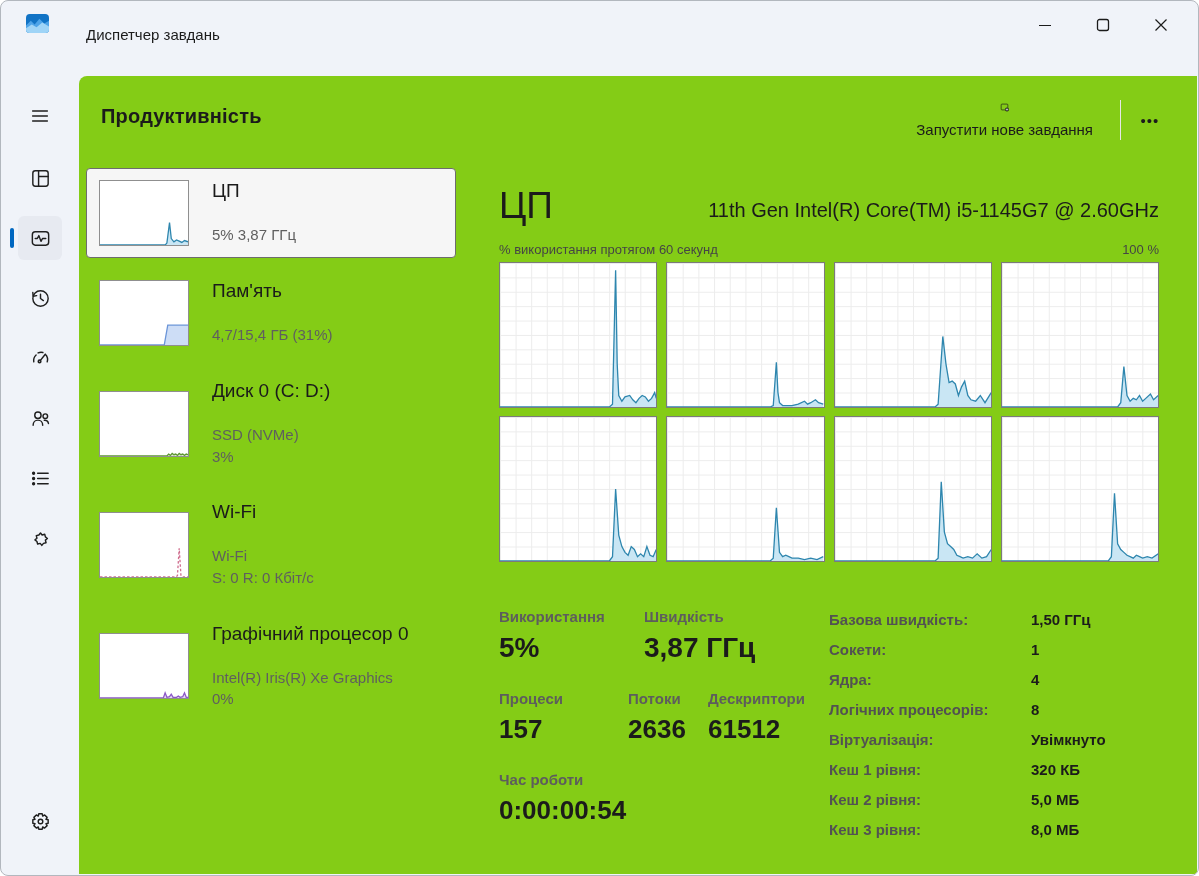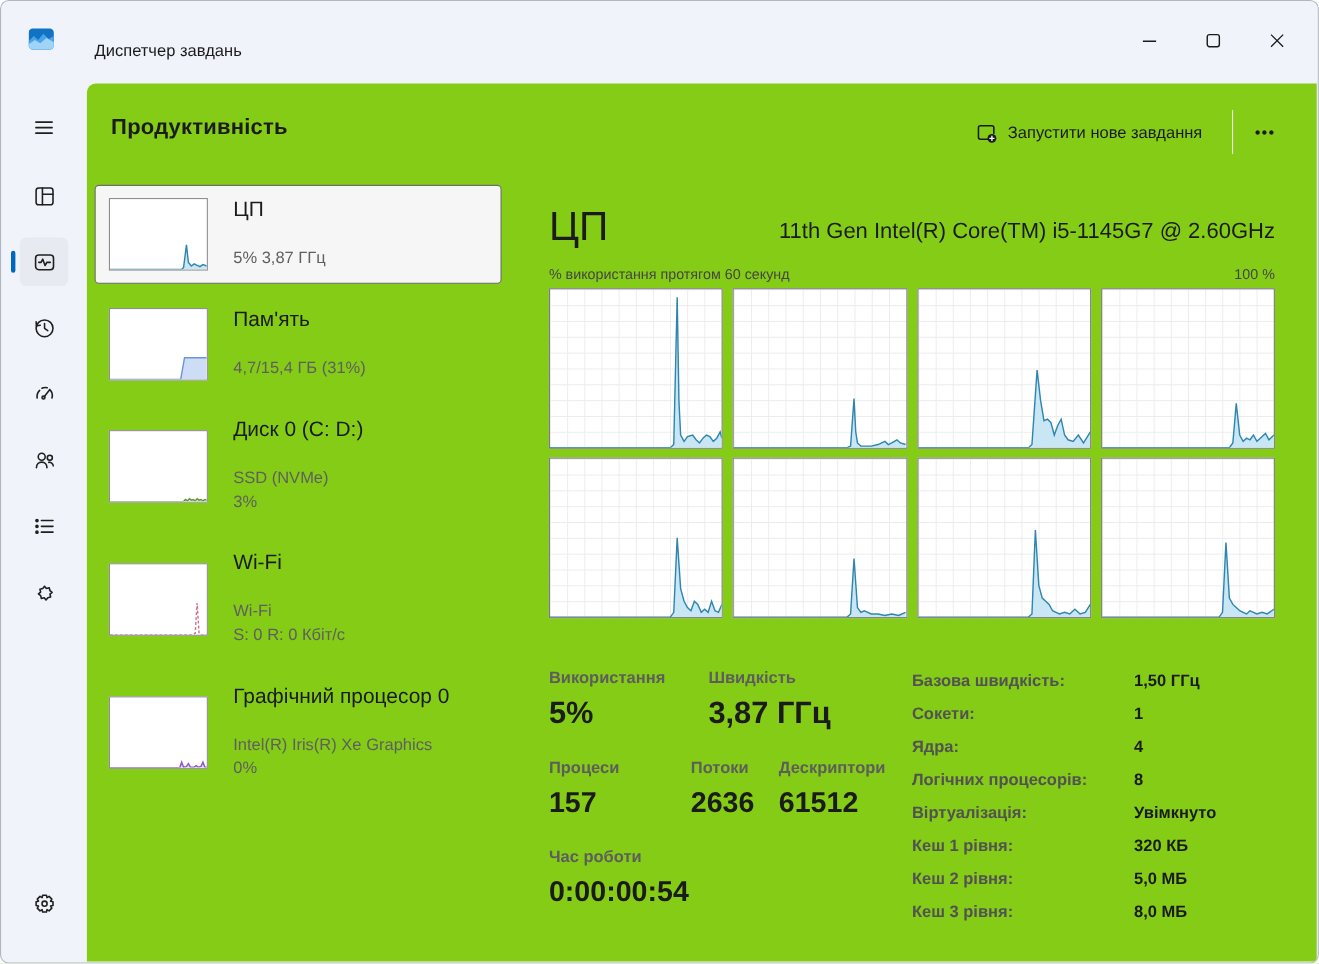--- a/index.html
+++ b/index.html
@@ -1,38 +1,38 @@
 <!DOCTYPE html>
 <html><head>
 <meta charset="utf-8">
 <style>
   html,body{margin:0;padding:0;background:#fff;font-family:"Liberation Sans",sans-serif;}
   *{box-sizing:border-box;}
   #window{position:relative;width:1199px;height:876px;background:#f0f3f9;border:1px solid #b2b7be;
     border-radius:8px;overflow:hidden;color:#1b1b1b;}
   
-  .titlebar{position:absolute;left:0;top:12px;right:0;height:92px;}
+  .titlebar{position:absolute;left:0;top:0;right:0;height:92px;}
   .app-icon{position:absolute;left:25px;top:11px;width:23px;height:23px;}
   .win-title{position:absolute;left:85px;top:25px;font-size:15px;color:#1b1b1b;}
   .win-controls{position:absolute;right:8px;top:4px;display:flex;}
   .win-btn{width:58px;height:40px;display:flex;align-items:center;justify-content:center;background:none;border:none;cursor:pointer;}
   
   .sidebar{position:absolute;left:0;top:75px;width:78px;bottom:0;display:flex;flex-direction:column;align-items:center;}
   .side-btn{position:relative;width:44px;height:44px;border-radius:6px;display:flex;align-items:center;justify-content:center;
     margin-bottom:16px;background:transparent;border:none;cursor:pointer;}
   .side-btn.hamburger{margin-top:20px;margin-bottom:20px;height:40px;}
   .side-btn.active{background:#e7eaf1;}
   .side-btn.active .pill{position:absolute;left:-8px;top:12px;width:3.5px;height:20px;border-radius:2px;background:#0067c0;}
   .side-btn svg{stroke:#1f1f1f;fill:none;stroke-width:1.5;stroke-linecap:round;stroke-linejoin:round;}
   .settings-btn{position:absolute;bottom:16px;left:17px;}
   
   .content{position:absolute;left:78px;top:75px;right:1px;bottom:1px;background:#84cc16;border-top-left-radius:8px;padding-left:19px;}
   .page-title{position:absolute;left:22px;top:29px;font-size:20px;font-weight:700;letter-spacing:.2px;}
   .run-task{position:absolute;right:98px;top:25px;height:38px;display:flex;align-items:center;gap:9px;
-    background:none;border:none;border-radius:4px;font-size:15px;color:#1b1b1b;cursor:pointer;font-family:inherit;}
+    background:none;border:none;border-radius:4px;font-size:15px;color:#1b1b1b;cursor:pointer;font-family:inherit;flex-direction:column;}
   .hdr-divider{position:absolute;right:76px;top:24px;width:1px;height:40px;background:#e6e6e6;}
   .more-btn{position:absolute;right:26px;top:27px;width:42px;height:34px;background:none;border:none;border-radius:4px;
     font-size:15px;letter-spacing:1px;cursor:pointer;color:#1b1b1b;}
   
   .perf-list{position:absolute;left:7px;top:92px;width:370px;display:flex;flex-direction:column;gap:10px;}
   .perf-item{display:flex;align-items:center;padding:11px 12px;border:1px solid transparent;border-radius:4px;cursor:pointer;}
   .perf-item.selected{background:#f6f6f6;border-color:#6d6d6d;}
   .thumb{width:90px;height:66px;background:#fff;border:1px solid #8f8f8f;flex:0 0 auto;overflow:hidden;}
   .perf-text{margin-left:23px;min-width:0;}
   .perf-title{font-size:19px;line-height:1.15;}

